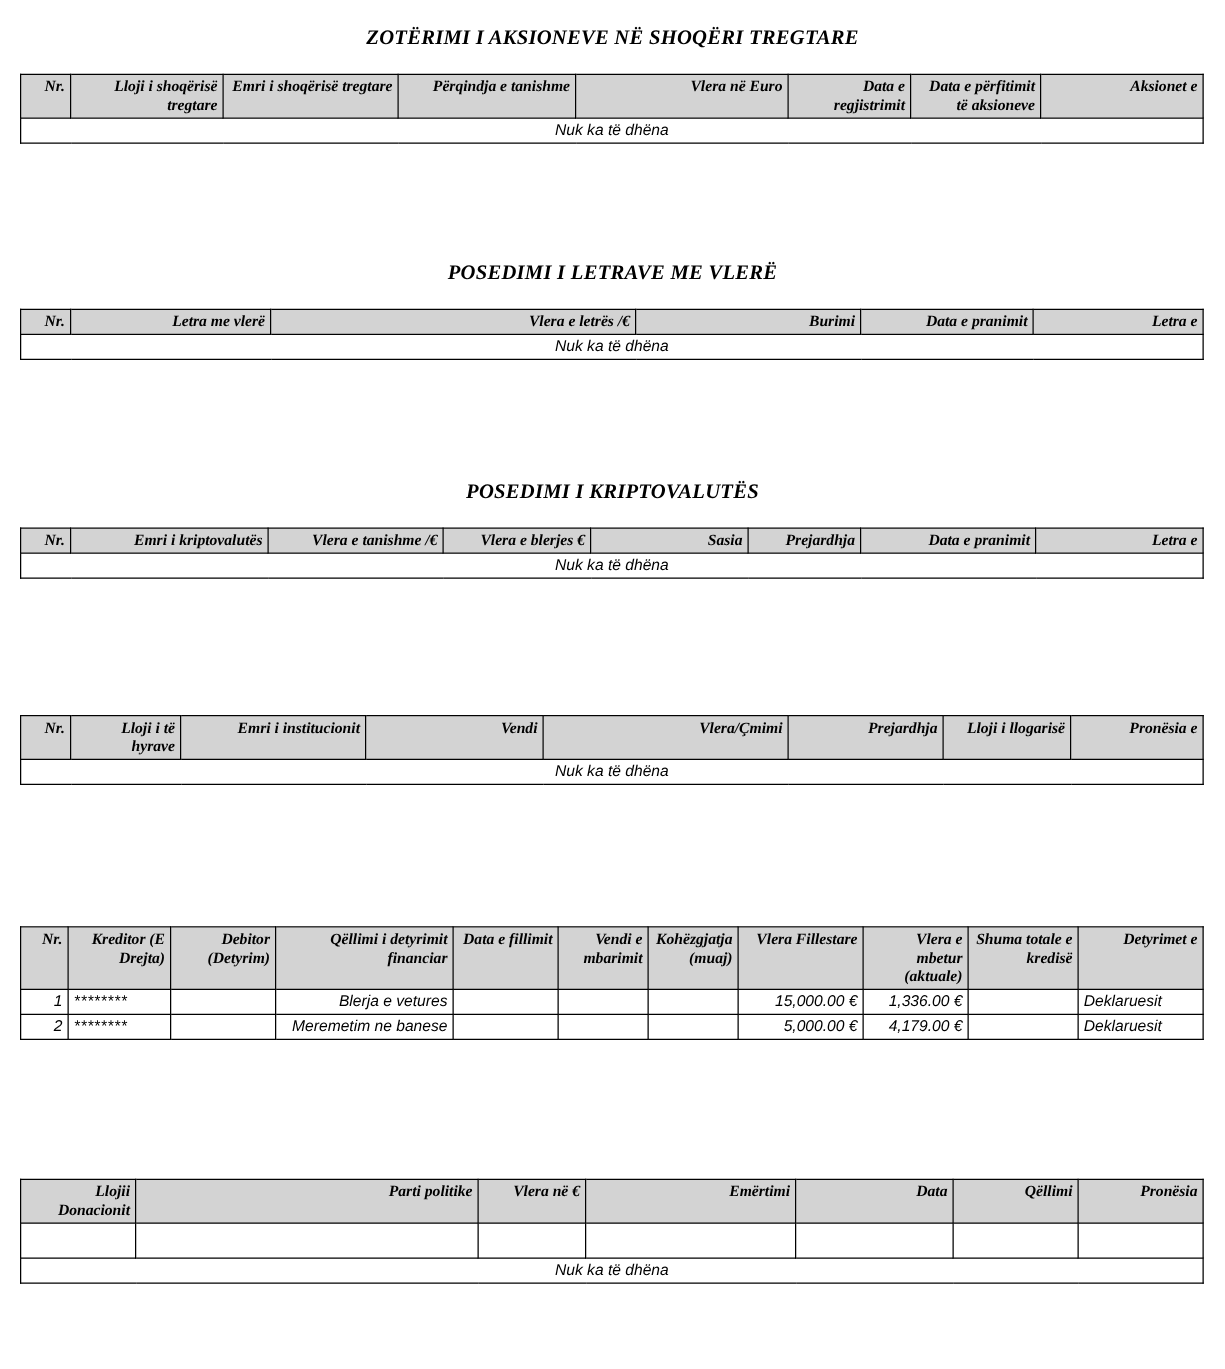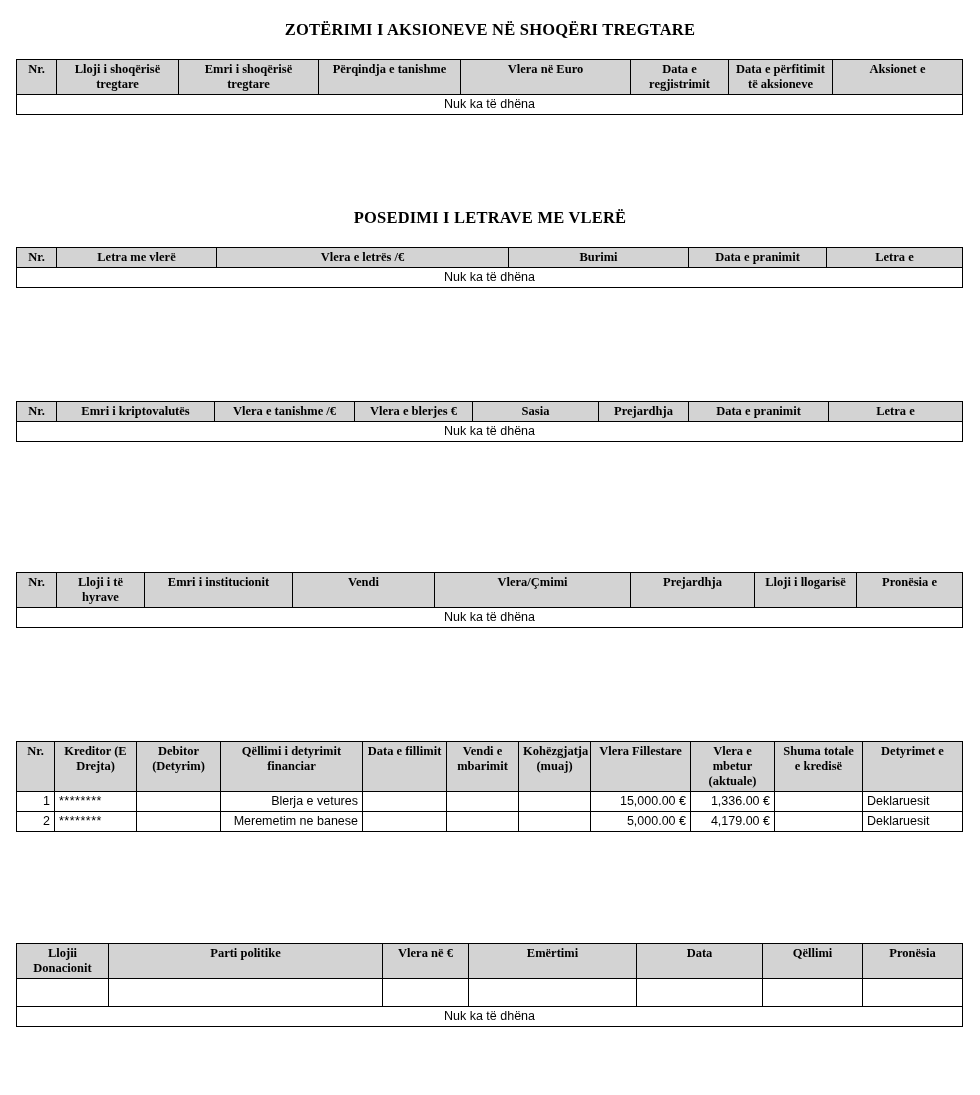--- a/index.html
+++ b/index.html
@@ -13,20 +13,21 @@
     height: 1095px;
     font-family: "Liberation Serif", serif;
     color: #000000;
     overflow: hidden;
   }
   .page {
     width: 944px;
     height: 1095px;
     position: relative;
     padding: 0;
+    font-style: italic;
   }
   .section {
     width: 980px;
     padding: 0 16px;
   }
   .sec-title {
     text-align: center;
     font-family: "Liberation Serif", serif;
     font-weight: bold;
     font-size: 16.5px;
@@ -48,21 +49,21 @@
     padding: 2px 4px;
     vertical-align: top;
     font-size: 12.5px;
     line-height: 1.2;
     overflow: hidden;
   }
   table.doc-table th {
     background: #d3d3d3;
     font-family: "Liberation Serif", serif;
     font-weight: bold;
-    text-align: center;
+    text-align: right;
   }
   th.sans-head {
     font-family: "Liberation Sans", sans-serif;
     font-weight: bold;
     font-size: 13px;
   }
   th.small-head {
     font-size: 10.5px;
   }
   th.tiny-head {
@@ -170,20 +171,21 @@
       </thead>
       <tbody>
         <tr>
           <td class="nodata" colspan="6">Nuk ka të dhëna</td>
         </tr>
       </tbody>
     </table>
   </div>
 
   <div class="section" id="sec-crypto">
+    <div class="sec-title">POSEDIMI I KRIPTOVALUTËS</div>
     <div class="title-gap"></div>
     <table class="doc-table">
       <colgroup>
         <col style="width:40px">
         <col style="width:158px">
         <col style="width:140px">
         <col style="width:118px">
         <col style="width:126px">
         <col style="width:90px">
         <col style="width:140px">

